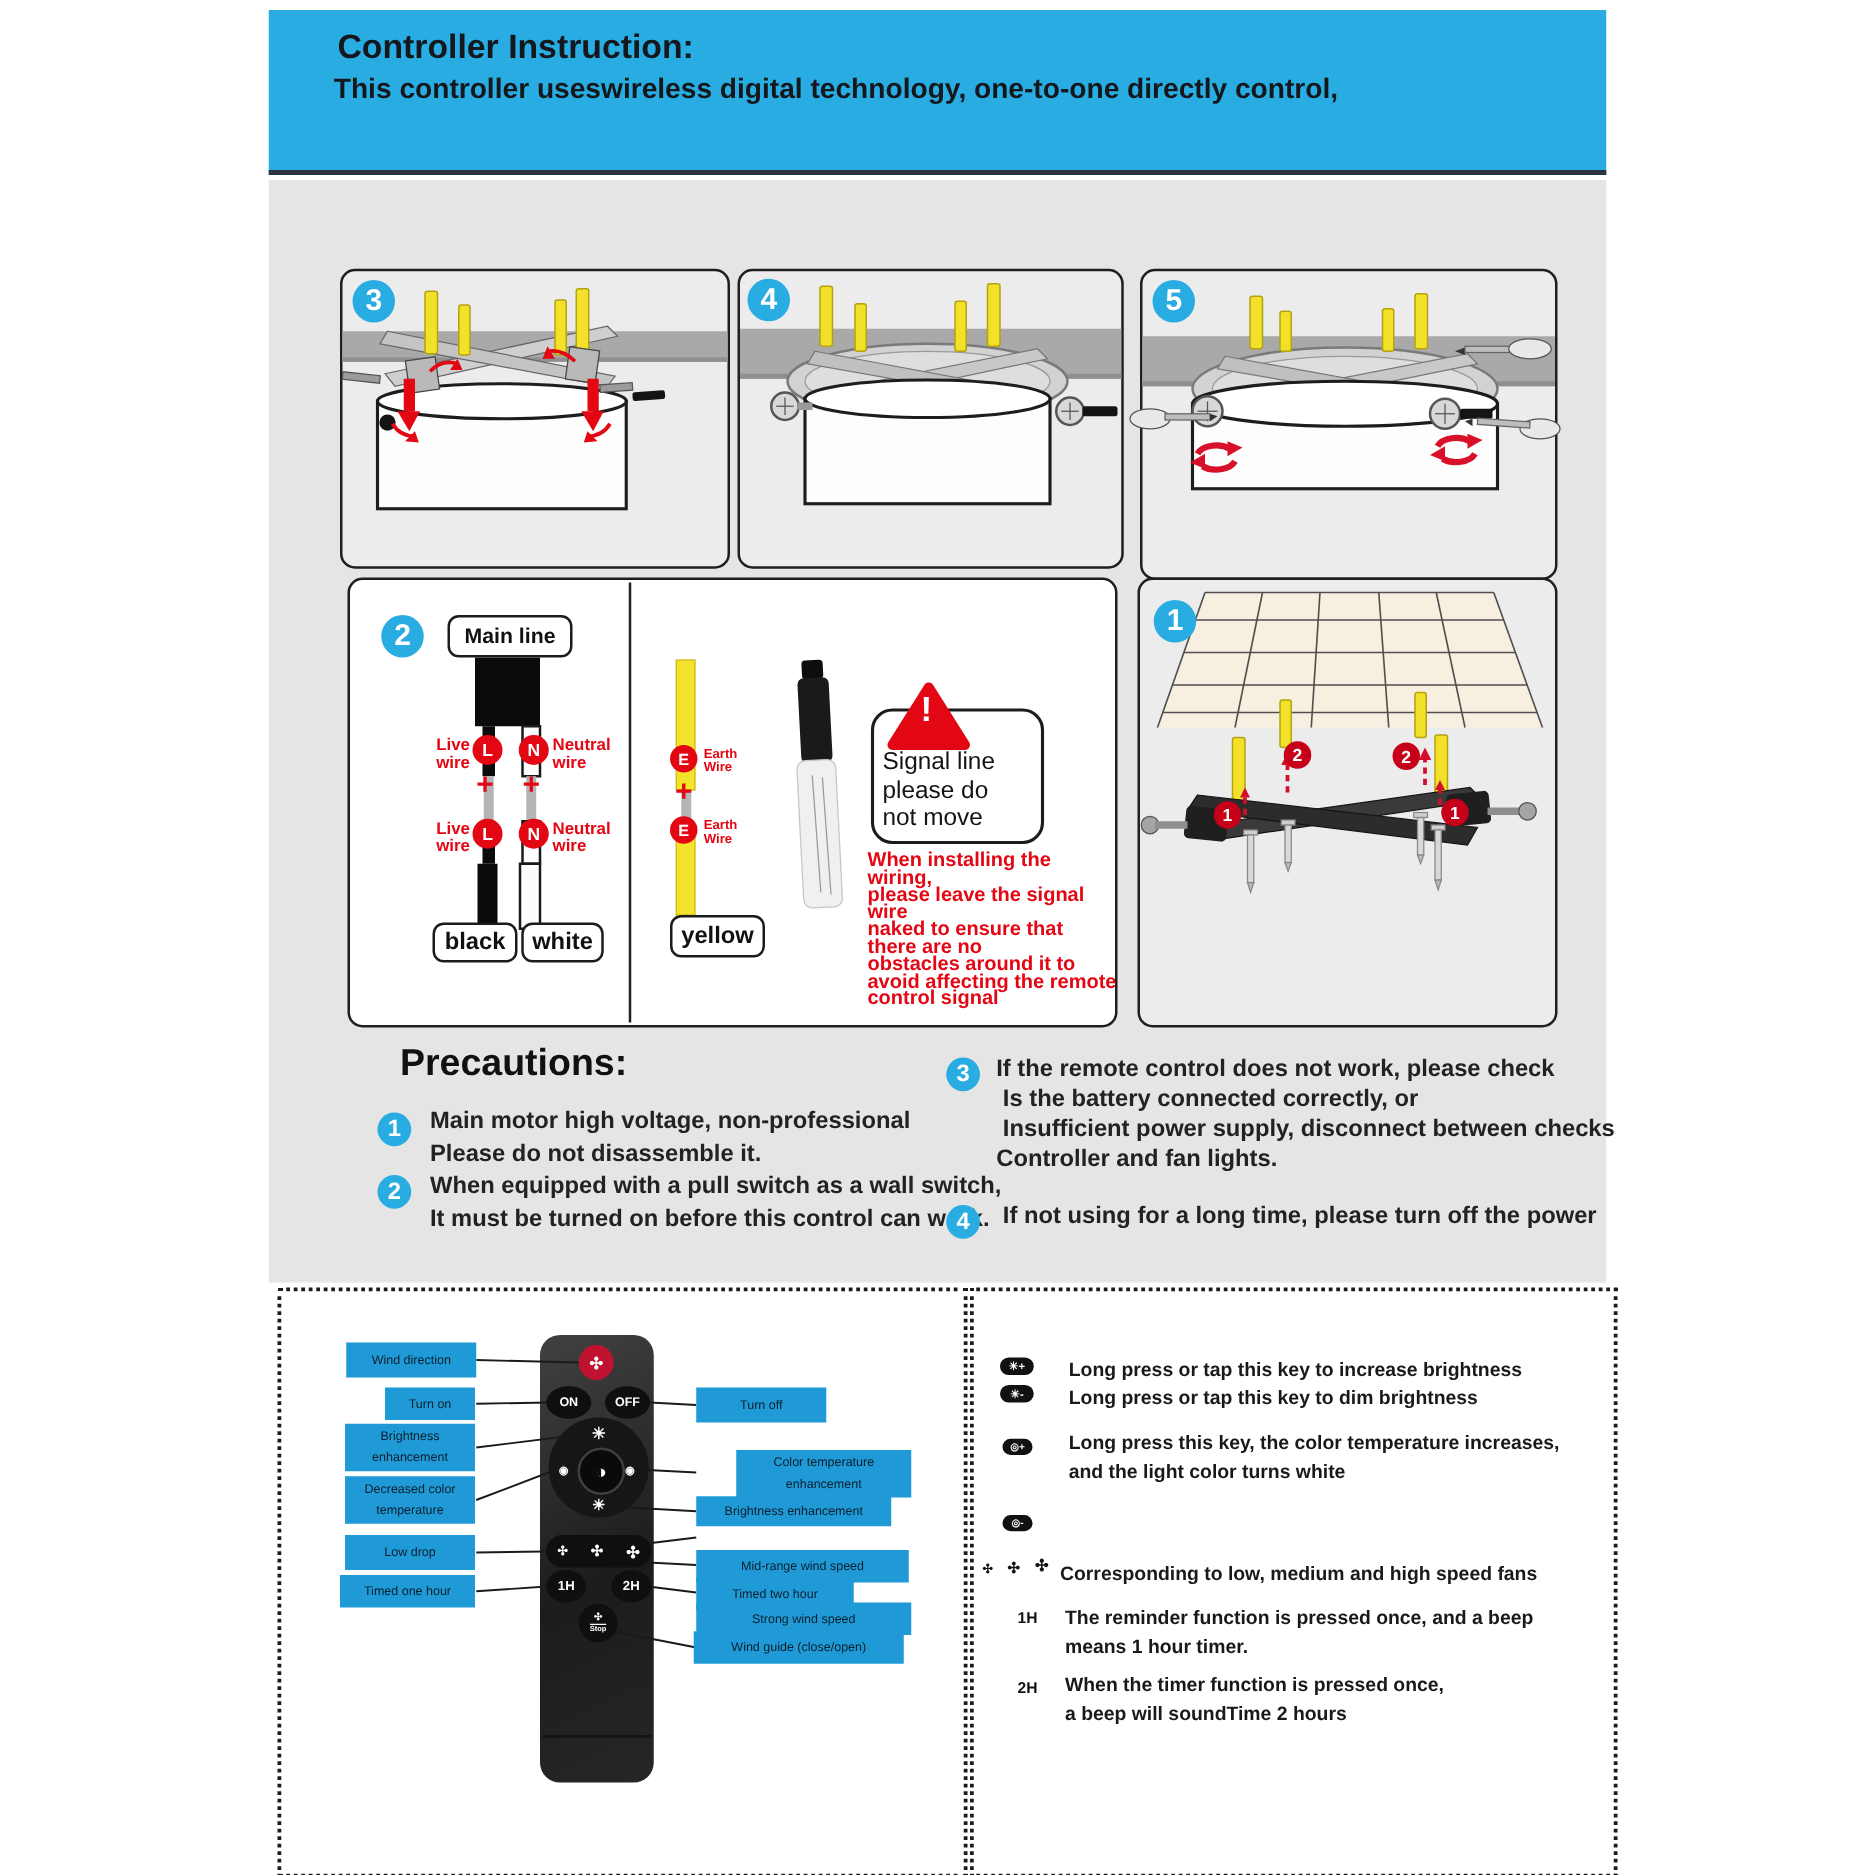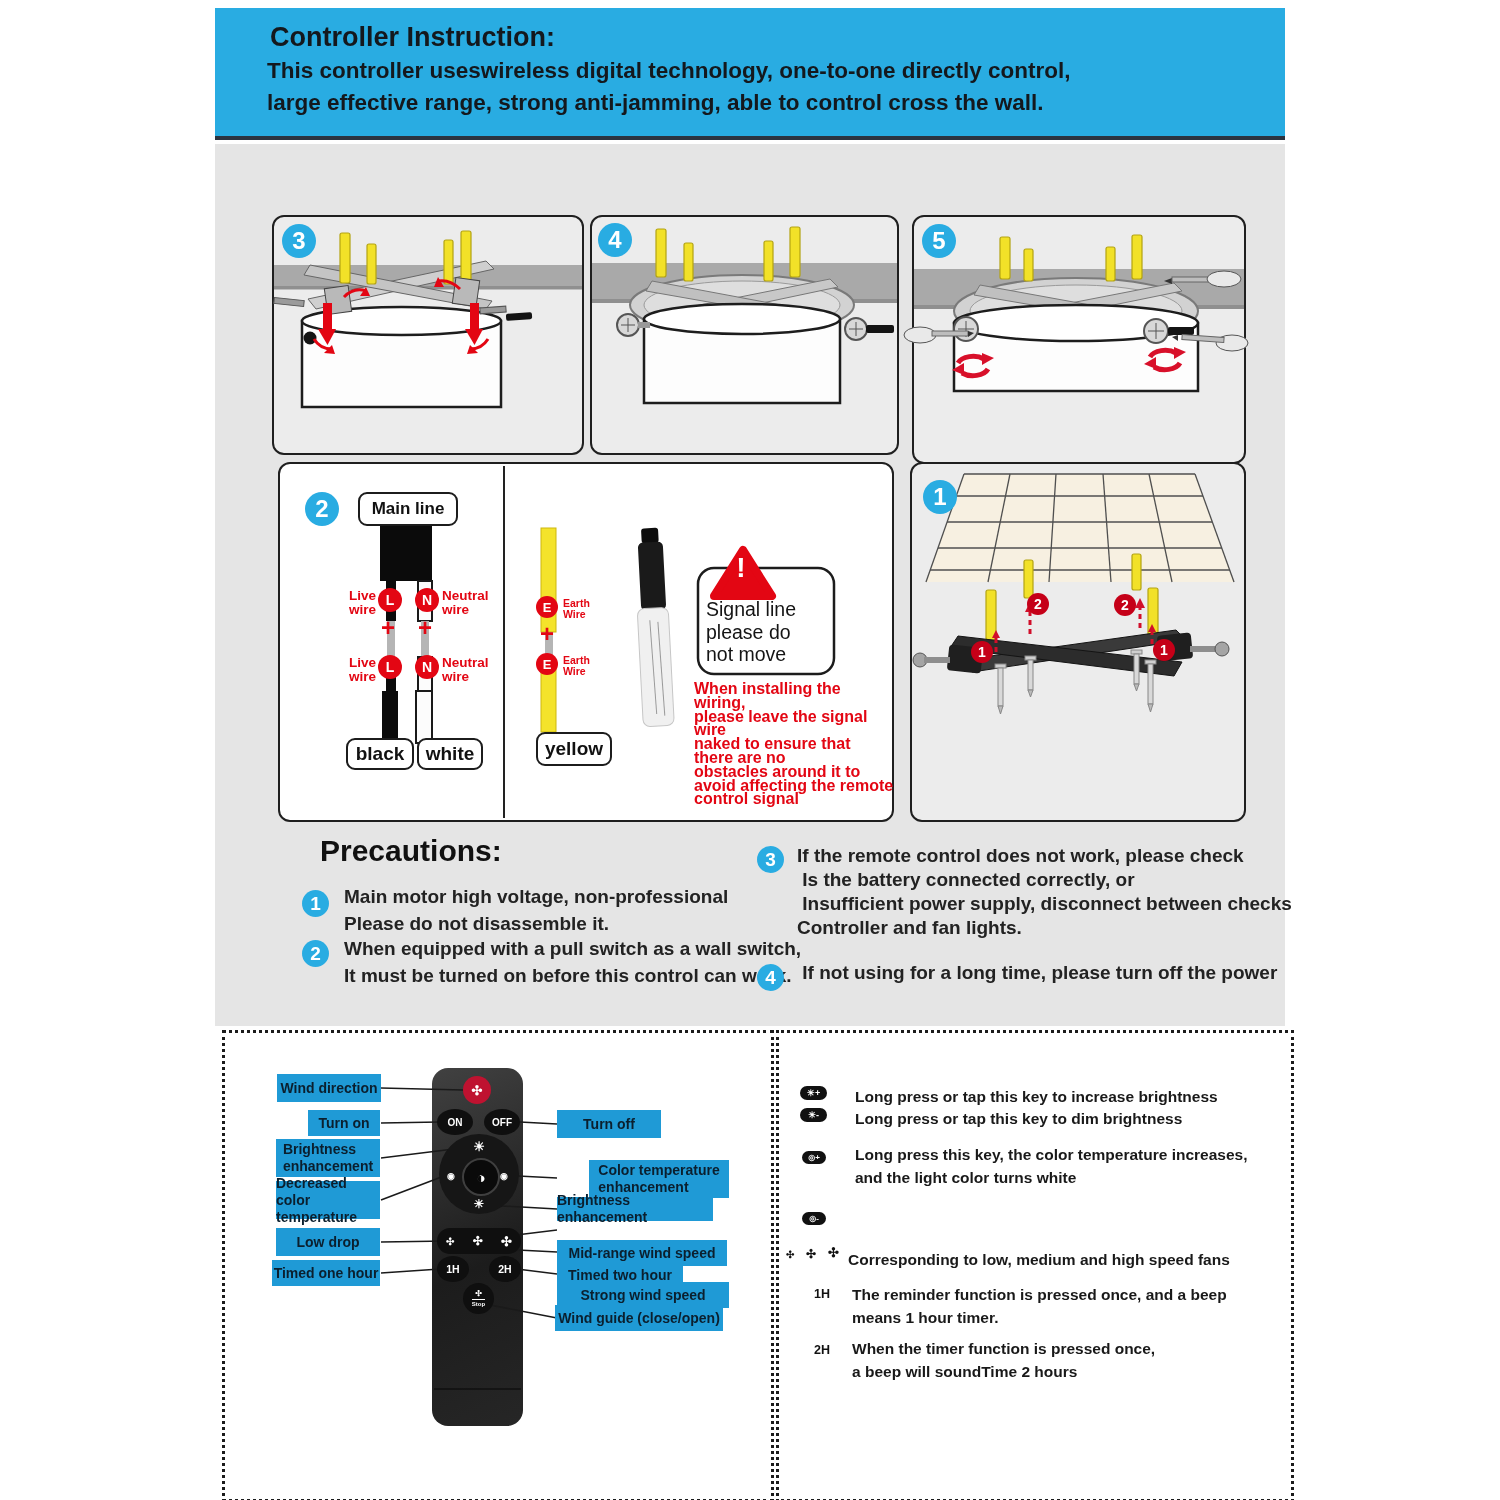--- a/index.html
+++ b/index.html
@@ -21,43 +21,42 @@
   .wire-tag{position:absolute;background:#fff;border:2.5px solid #1c1c1c;border-radius:9px;font-weight:bold;
         color:#111;display:flex;align-items:center;justify-content:center;}
   .wbadge{position:absolute;background:#E30613;color:#fff;border-radius:50%;font-weight:bold;
         display:flex;align-items:center;justify-content:center;}
   .wname{position:absolute;color:#E30613;font-weight:bold;font-size:13.5px;line-height:14px;white-space:pre-line;}
   .plus{position:absolute;color:#E30613;font-weight:bold;font-size:24px;line-height:24px;}
   .warn-title{position:absolute;font-size:19.5px;line-height:22.5px;color:#141414;white-space:pre-line;}
   .warn-mark{position:absolute;color:#fff;font-weight:bold;font-size:28px;}
   .note-red{position:absolute;color:#E30613;font-weight:bold;font-size:16px;line-height:13.8px;white-space:pre-line;}
   .dotbox{position:absolute;border:3px dotted #1b1b1b;background:#fff;}
-  .lbl{position:absolute;background:#1F9AD6;color:#0b1f2e;font-weight:bold;font-size:14px;
-       display:flex;align-items:center;justify-content:center;text-align:left;white-space:pre-line;line-height:17px;}
+  .lbl{position:absolute;background:#1F9AD6;color:#0b1f2e;font-weight:normal;font-size:10px;
+       display:flex;align-items:center;justify-content:center;text-align:center;white-space:pre-line;line-height:17px;}
   .remote-body{position:absolute;left:432px;top:1068px;width:91px;height:358px;border-radius:16px;
        background:linear-gradient(155deg,#414141,#1c1c1c 55%,#262626);}
   .remote-seam{position:absolute;left:434px;top:1388px;width:87px;height:2px;background:#0a0a0a;opacity:.6;}
   .btn{position:absolute;background:#0f0f0f;border-radius:50%;color:#fff;font-weight:bold;
        display:flex;align-items:center;justify-content:center;}
   .fn-pill{position:absolute;background:#111;color:#fff;border-radius:7px;text-align:center;
        font-weight:bold;}
   .fn-text{position:absolute;font-size:15.5px;font-weight:bold;color:#191919;white-space:pre-line;line-height:23px;}
   .fn-key{position:absolute;font-size:12.5px;font-weight:bold;color:#111;}
   .fan-glyph{position:absolute;color:#111;font-weight:bold;}
   .lines-svg{position:absolute;left:222px;top:1030px;width:546px;height:466px;}
 </style>
 </head>
 <body>
 
 <div class="page">
 
   <div class="abs header">
     <div class="abs h-title">Controller Instruction:</div>
     <div class="abs h-line" style="top:50px;">This controller useswireless digital technology, one-to-one directly control,</div>
-    <div class="abs h-line" style="top:82px;">large effective range, strong anti-jamming, able to control cross the wall.</div>
   </div>
 
   <div class="abs graybg"></div>
 
   <div class="panel" style="left:272px;top:215px;width:308px;height:236px;">
     <svg viewBox="0 0 308 236">
       <rect x="0" y="48" width="308" height="24" fill="#a9a9a9"></rect>
       <rect x="0" y="69" width="308" height="3.5" fill="#8f8f8f"></rect>
       <g>
         <polygon points="34,82 212,44 220,52 42,92" fill="#cfcfcf" stroke="#666" stroke-width="1"></polygon>

